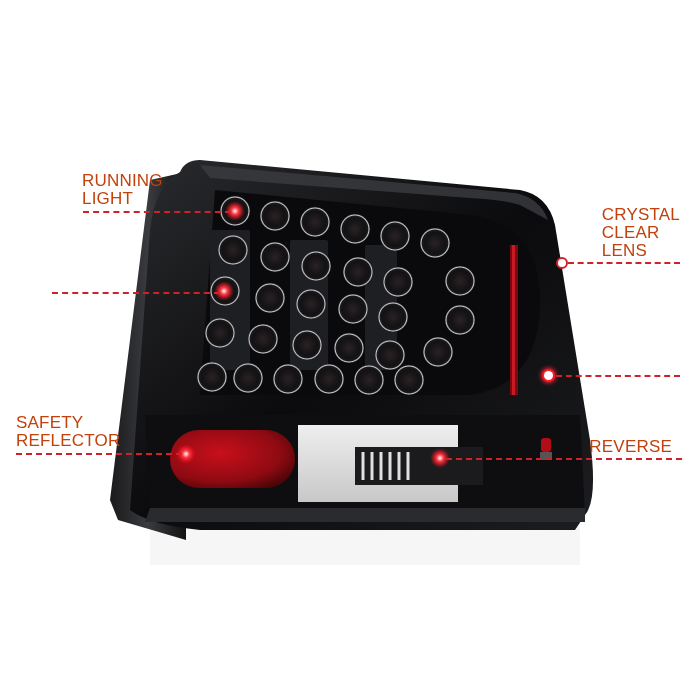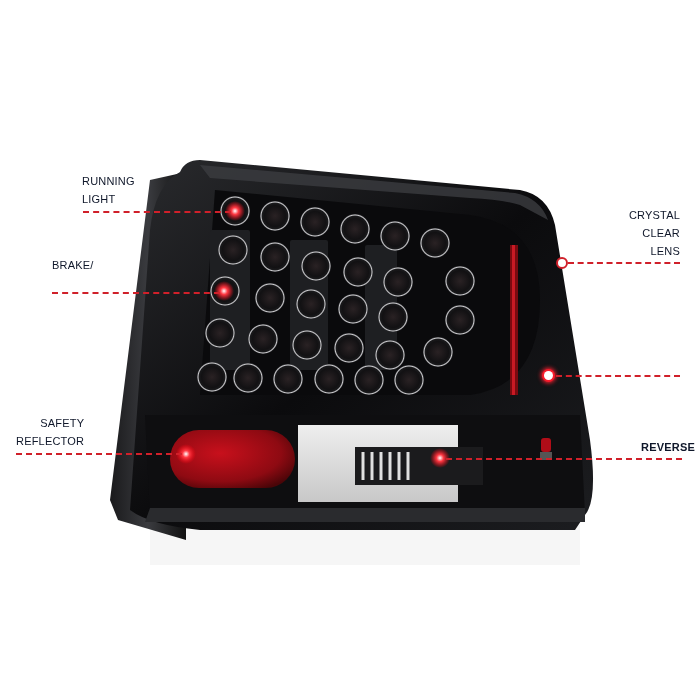--- a/index.html
+++ b/index.html
@@ -1,19 +1,19 @@
 <!DOCTYPE html>
 <html><head>
 <meta charset="utf-8">
 <style>
   html,body{margin:0;padding:0;background:#ffffff;}
   body{width:700px;height:700px;position:relative;overflow:hidden;font-family:"Liberation Sans",sans-serif;}
   .stage{position:absolute;left:0;top:0;width:700px;height:700px;}
-  .label{position:absolute;color:#0f172a;font-size:11px;line-height:18px;letter-spacing:0.2px;text-transform:uppercase;white-space:nowrap;}
-  .label.right{text-align:right;margin-left:44px;}
+  .label{position:absolute;color:#c2410c;font-size:17px;line-height:18px;letter-spacing:0.2px;text-transform:uppercase;white-space:nowrap;}
+  .label.right{text-align:left;margin-left:44px;}
   .dash{position:absolute;height:0;border-top:2.5px dashed #d0202a;}
   .dot{position:absolute;width:9px;height:9px;border-radius:50%;background:#fff;box-shadow:0 0 4px 3px #ff2030, 0 0 0 2px #e01020;}
   .ring{position:absolute;width:8px;height:8px;border-radius:50%;background:#fff;border:2px solid #d0202a;}
   svg{position:absolute;left:0;top:0;}
 </style>
 </head>
 <body>
 
 <div class="stage">
 
@@ -134,39 +134,38 @@
     <circle cx="440" cy="458" r="10" fill="url(#glow)"></circle>
   </svg>
 
   <div class="label" style="left:82px;top:172px;">
     <div>RUNNING</div>
     <div>LIGHT</div>
   </div>
   <div class="dash" style="left:83px;top:211px;width:148px;"></div>
 
   <div class="label" style="left:52px;top:256px;">
-    <div>BRAKE/</div>
   </div>
   <div class="dash" style="left:52px;top:292px;width:168px;"></div>
 
-  <div class="label" style="left:16px;top:414px;text-align:right;">
+  <div class="label" style="left:16px;top:414px;">
     <div>SAFETY</div>
     <div>REFLECTOR</div>
   </div>
   <div class="dash" style="left:16px;top:453px;width:166px;"></div>
 
   <div class="label right" style="right:20px;top:206px;">
     <div>CRYSTAL</div>
     <div>CLEAR</div>
     <div>LENS</div>
   </div>
   <div class="ring" style="left:556px;top:257px;"></div>
   <div class="dash" style="left:568px;top:262px;width:112px;"></div>
 
   <div class="dot" style="left:544px;top:371px;"></div>
   <div class="dash" style="left:556px;top:375px;width:124px;"></div>
 
-  <div class="label right" style="right:5px;top:438px;font-weight:bold;">
+  <div class="label right" style="right:28px;top:438px;">
     <div>REVERSE</div>
   </div>
   <div class="dash" style="left:446px;top:458px;width:236px;"></div>
 
 </div>
 
 </body></html>

